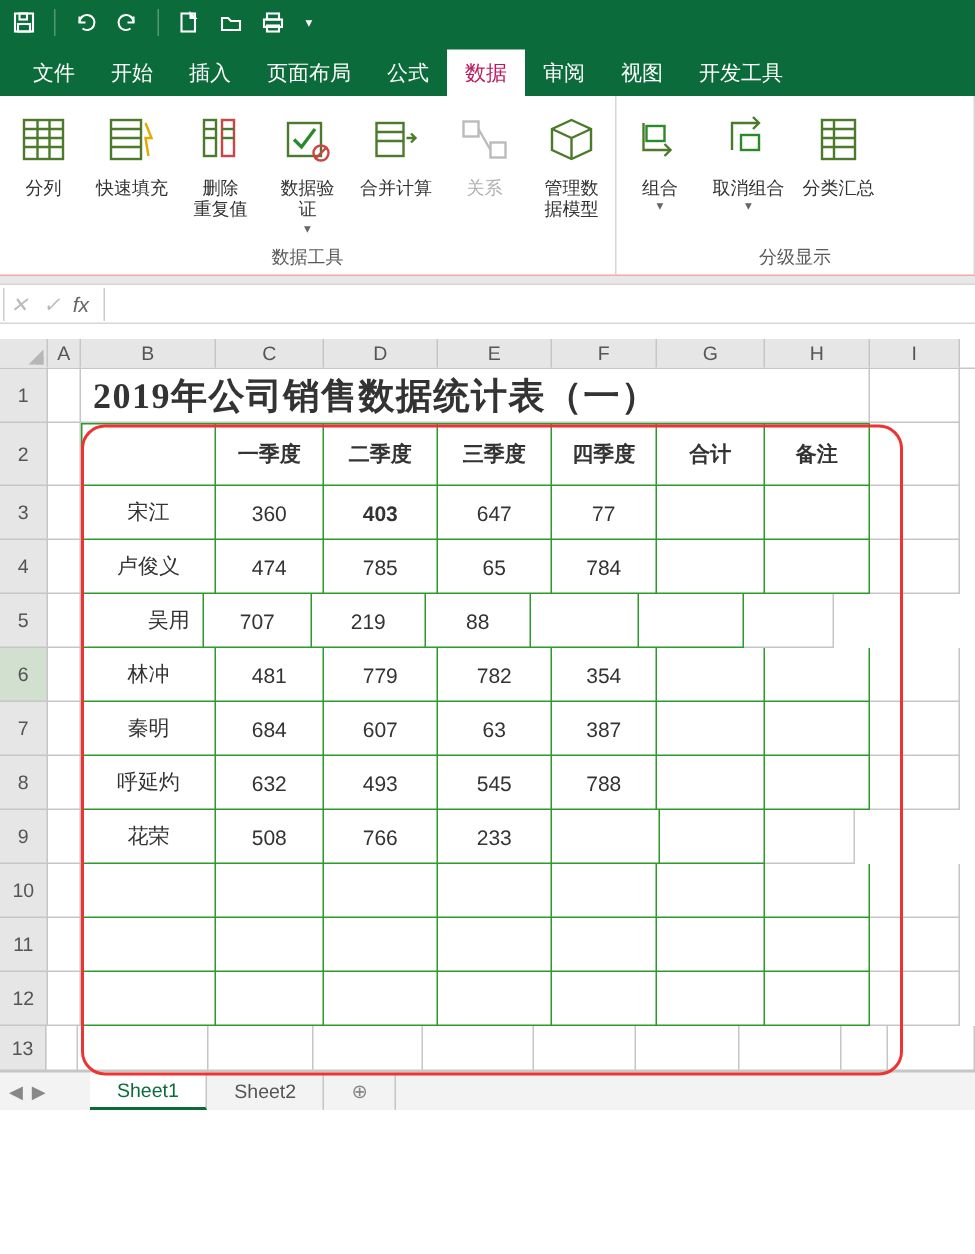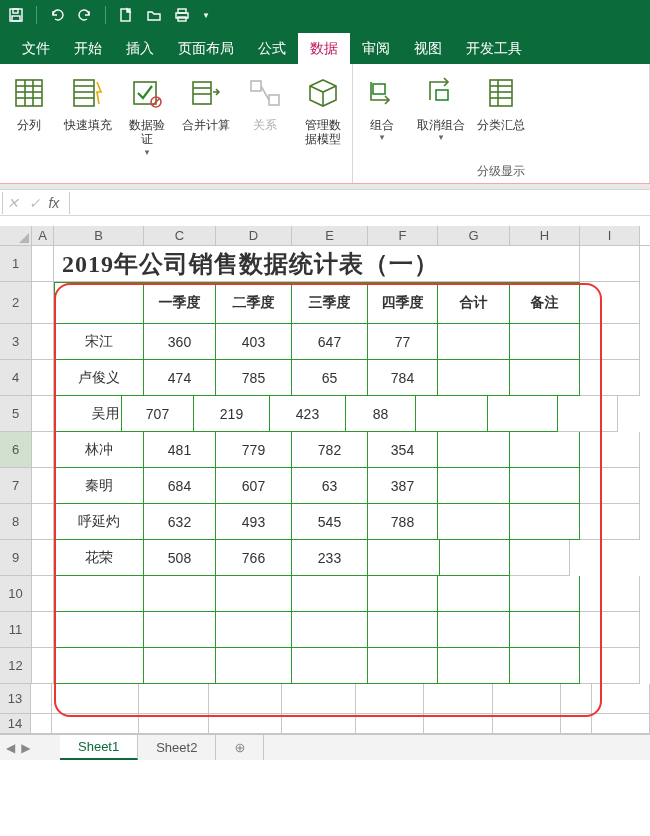--- a/index.html
+++ b/index.html
@@ -160,20 +160,36 @@
               <path d="M26 6 L30 16 L26 16 L28 28" stroke="#e7a800"></path>
             </svg>
           </div>
         <div class="lbl">
             <span>快速填充</span>
           </div>
       </div>
       <div class="rbtn">
         <div class="icon">
             <svg width="34" height="34" viewBox="0 0 34 34">
+              <rect x="6" y="4" width="8" height="24" stroke="#4a7a2a"></rect>
+              <rect x="18" y="4" width="8" height="24" stroke="#c44"></rect>
+              <line x1="6" y1="10" x2="14" y2="10"></line>
+              <line x1="6" y1="16" x2="14" y2="16"></line>
+              <line x1="18" y1="10" x2="26" y2="10"></line>
+              <line x1="18" y1="16" x2="26" y2="16"></line>
+            </svg>
+          </div>
+        <div class="lbl">
+            <span>删除</span>
+            <span>重复值</span>
+          </div>
+      </div>
+      <div class="rbtn">
+        <div class="icon">
+            <svg width="34" height="34" viewBox="0 0 34 34">
               <rect x="4" y="6" width="22" height="22"></rect>
               <path d="M8 17 L13 22 L22 10" stroke="#2a8a2a" stroke-width="2.2"></path>
               <circle cx="26" cy="26" r="5" stroke="#c44"></circle>
               <line x1="22" y1="30" x2="30" y2="22" stroke="#c44"></line>
             </svg>
           </div>
         <div class="lbl">
             <span>数据验</span>
             <span>证</span>
             <span class="drop">▾</span>
@@ -210,20 +226,21 @@
               <path d="M17 4 L30 10 L30 24 L17 30 L4 24 L4 10 Z"></path>
               <path d="M4 10 L17 16 L30 10 M17 16 L17 30"></path>
             </svg>
           </div>
         <div class="lbl">
             <span>管理数</span>
             <span>据模型</span>
           </div>
       </div>
     </div>
+    <div class="glabel">数据工具</div>
   </div>
 
   <div class="rgroup" style="flex:1;">
     <div class="buttons">
       <div class="rbtn">
         <div class="icon">
             <svg width="34" height="34" viewBox="0 0 34 34">
               <path d="M6 6 L6 24 L24 24"></path>
               <path d="M20 20 L24 24 L20 28"></path>
               <rect x="8" y="8" width="12" height="10" stroke="#2a8a2a"></rect>
@@ -313,21 +330,21 @@
         <div class="cell gb gtop hdrcell" style="width: 70px;">四季度</div>
         <div class="cell gb gtop hdrcell" style="width: 72px;">合计</div>
         <div class="cell gb gtop hdrcell" style="width: 70px;">备注</div>
         <div class="cell" style="width: 60px;"></div>
       </div>
       <div class="row r3" style="height: 36px;">
         <div class="rh">3</div>
         <div class="cell" style="width: 22px;"></div>
         <div class="cell gb gleft" style="width: 90px; font-family: SimSun, serif;">宋江</div>
         <div class="cell gb" style="width: 72px;">360</div>
-        <div class="cell gb" style="width: 76px;">403</div>
+        <div class="cell gb" style="width: 76px; font-weight: bold;">403</div>
         <div class="cell gb" style="width: 76px;">647</div>
         <div class="cell gb" style="width: 70px;">77</div>
         <div class="cell gb" style="width: 72px;"></div>
         <div class="cell gb" style="width: 70px;"></div>
         <div class="cell" style="width: 60px;"></div>
       </div>
       <div class="row r4" style="height: 36px;">
         <div class="rh">4</div>
         <div class="cell" style="width: 22px;"></div>
         <div class="cell gb gleft" style="width: 90px; font-family: SimSun, serif;">卢俊义</div>
@@ -335,24 +352,23 @@
         <div class="cell gb" style="width: 76px;">785</div>
         <div class="cell gb" style="width: 76px;">65</div>
         <div class="cell gb" style="width: 70px;">784</div>
         <div class="cell gb" style="width: 72px;"></div>
         <div class="cell gb" style="width: 70px;"></div>
         <div class="cell" style="width: 60px;"></div>
       </div>
       <div class="row r5" style="height: 36px;">
         <div class="rh">5</div>
         <div class="cell" style="width: 22px;"></div>
-        <div class="cell gb gleft" style="width: 68px; font-family: SimSun, serif; padding-left: 35px;">吴用</div>
+        <div class="cell gb gleft" style="width: 82px; font-family: SimSun, serif; padding-left: 35px;">吴用</div>
         <div class="cell gb" style="width: 72px;">707</div>
         <div class="cell gb" style="width: 76px;">219</div>
-        <div class="cell gb" style="width: 76px;">423</div>
         <div class="cell gb" style="width: 70px;">88</div>
         <div class="cell gb" style="width: 72px;"></div>
         <div class="cell gb" style="width: 70px;"></div>
         <div class="cell" style="width: 60px;"></div>
       </div>
       <div class="row r6" style="height: 36px;">
         <div class="rh sel">6</div>
         <div class="cell" style="width: 22px;"></div>
         <div class="cell gb gleft" style="width: 90px; font-family: Liberation Sans, sans-serif;">林冲</div>
         <div class="cell gb" style="width: 72px;">481</div>
@@ -440,33 +456,20 @@
         <div class="cell" style="width: 90px;"></div>
         <div class="cell" style="width: 72px;"></div>
         <div class="cell" style="width: 76px;"></div>
         <div class="cell" style="width: 76px;"></div>
         <div class="cell" style="width: 70px;"></div>
         <div class="cell" style="width: 72px;"></div>
         <div class="cell" style="width: 70px;"></div>
         <div class="cell" style="width: 32px;"></div>
         <div class="cell" style="width: 60px;"></div>
       </div>
-      <div class="row r14" style="height: 20px;">
-        <div class="rh">14</div>
-        <div class="cell" style="width: 22px;"></div>
-        <div class="cell" style="width: 90px;"></div>
-        <div class="cell" style="width: 72px;"></div>
-        <div class="cell" style="width: 76px;"></div>
-        <div class="cell" style="width: 76px;"></div>
-        <div class="cell" style="width: 70px;"></div>
-        <div class="cell" style="width: 72px;"></div>
-        <div class="cell" style="width: 70px;"></div>
-        <div class="cell" style="width: 32px;"></div>
-        <div class="cell" style="width: 60px;"></div>
-      </div>
     </div>
 
   <div class="redbox" style="left:54px;top:57px;width:548px;height:434px;"></div>
 </div>
 
 <div class="sheettabs">
   <div style="position:absolute;left:6px;display:flex;gap:6px;align-items:center;height:26px;color:#888;">
     <span>◀</span>
     <span>▶</span>
   </div>

